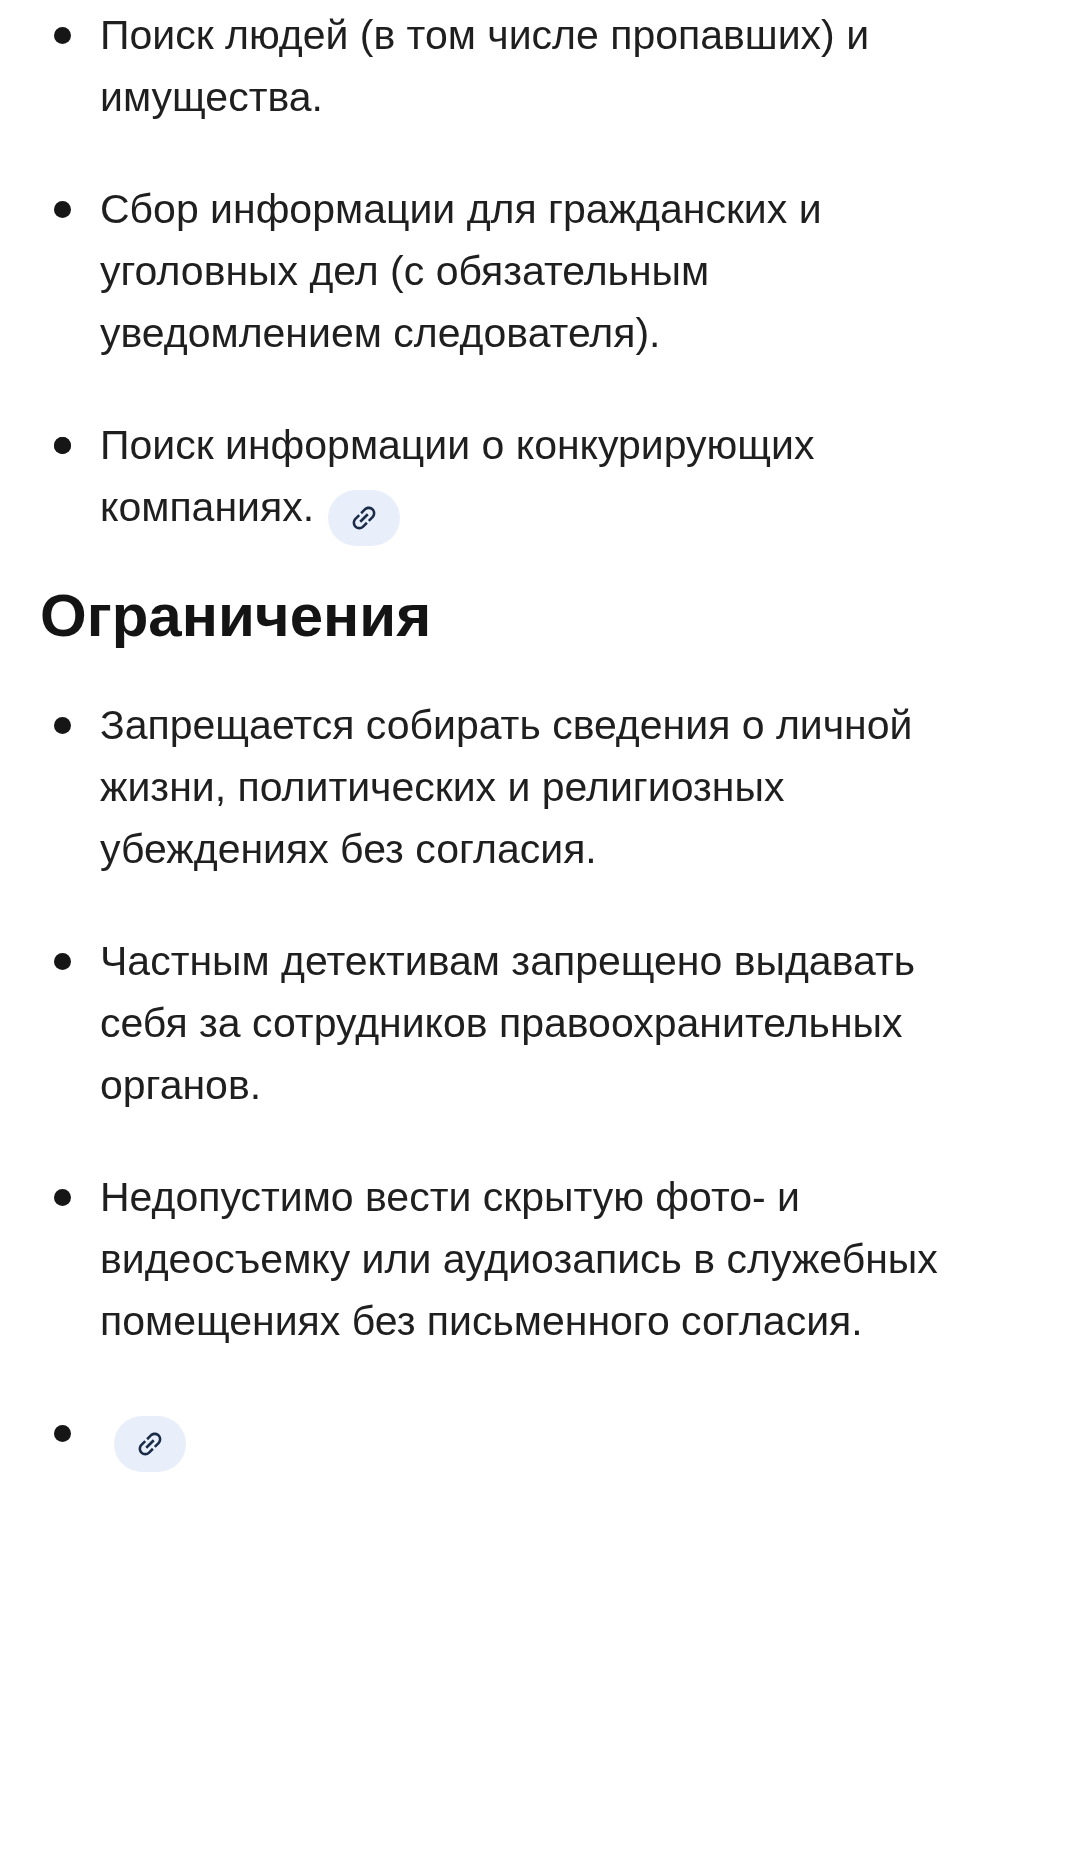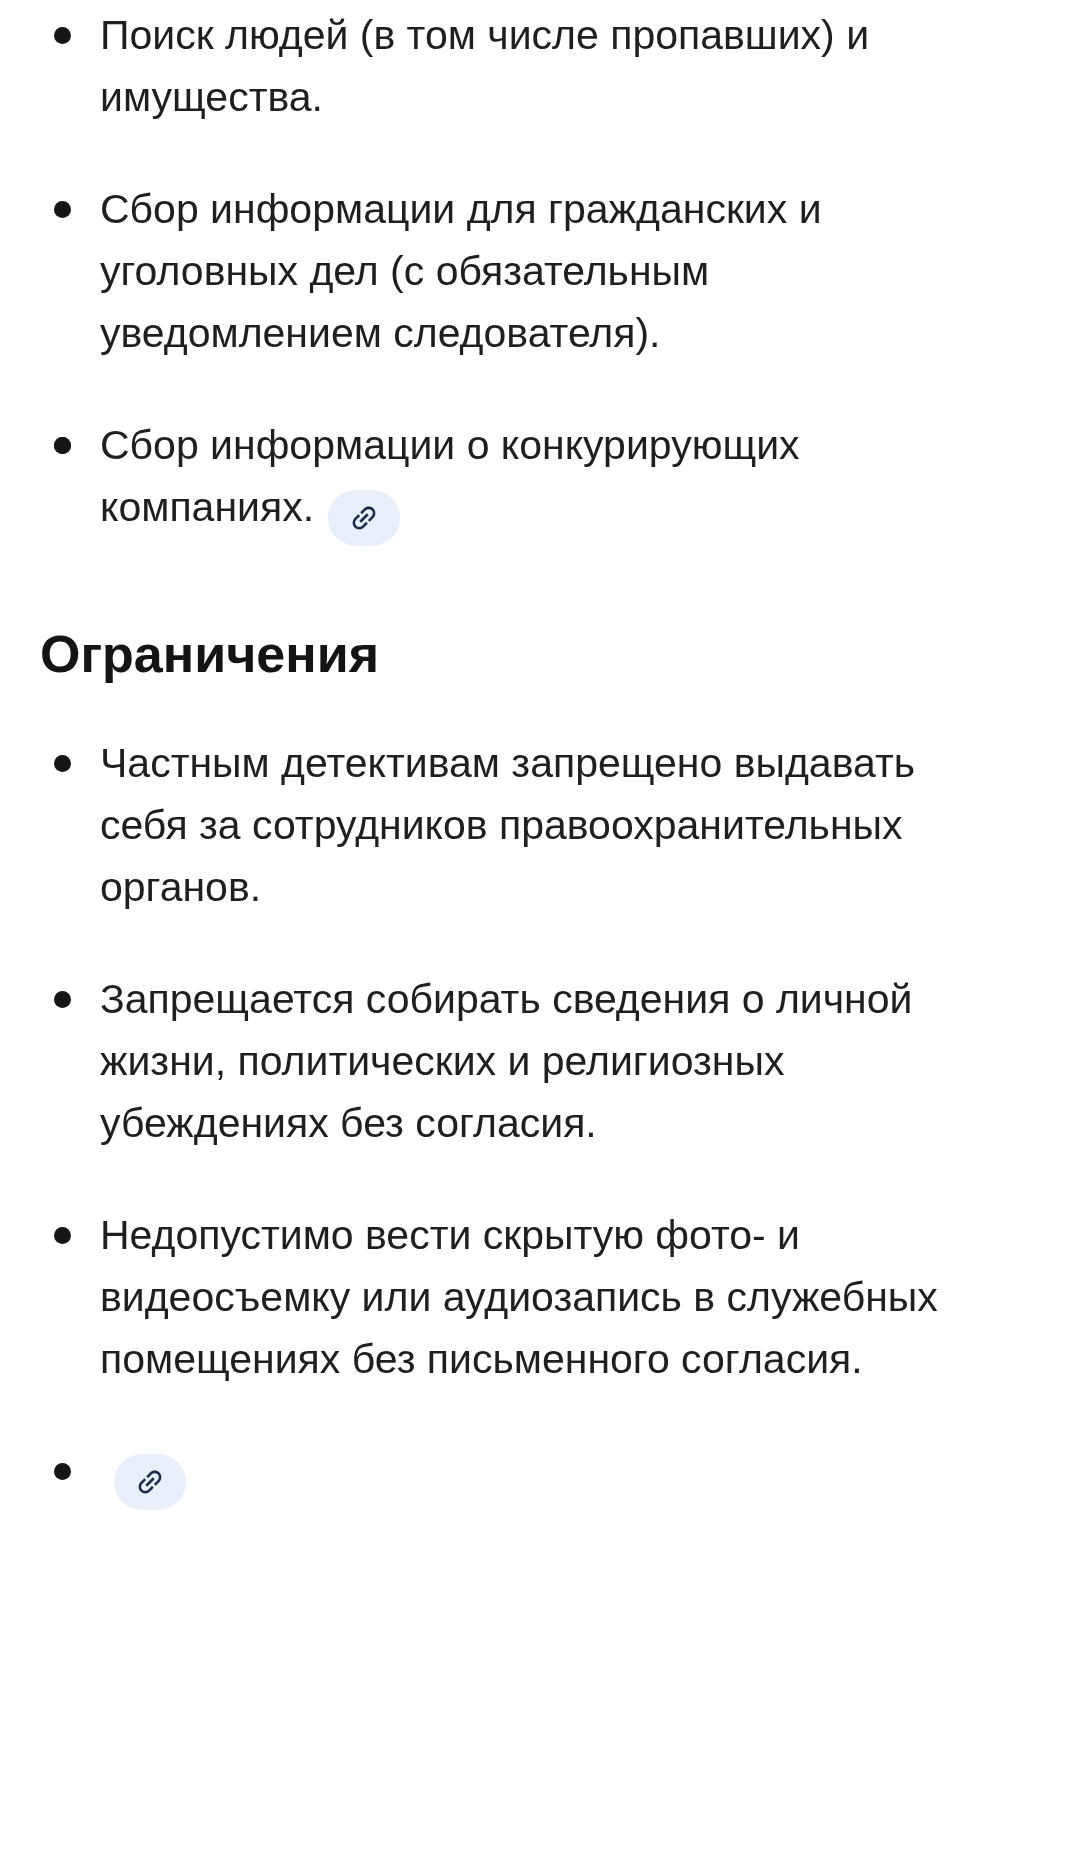--- a/index.html
+++ b/index.html
@@ -41,25 +41,25 @@
     width: 17px;
     height: 17px;
     border-radius: 50%;
     background: #161616;
   }
   .bullet-text {
     white-space: pre-line;
     text-align: center;
   }
   h2.section-heading {
-    font-size: 52px;
+    font-size: 60px;
     line-height: 60px;
     font-weight: 700;
     color: #141414;
-    margin: 78px 0 48px 0;
+    margin: 40px 0 48px 0;
   }
   .link-chip {
     display: inline-flex;
     align-items: center;
     justify-content: center;
     width: 72px;
     height: 56px;
     border-radius: 28px;
     background: #e9eefb;
     margin-left: 14px;
@@ -89,45 +89,45 @@
       <span class="bullet-marker"></span>
       <span class="bullet-text">Сбор информации для гражданских и
 уголовных дел (с обязательным
 уведомлением следователя).</span>
     </li>
     <li>
       <span class="bullet-marker"></span>
     </li>
     <li>
       <span class="bullet-marker"></span>
-      <span class="bullet-text">Сбор информации о конкурирующих
+      <span class="bullet-text">Поиск информации о конкурирующих
 компаниях.</span><button class="link-chip">
         <span style="display:inline-flex;">
           <svg viewBox="0 0 24 24" fill="#1b2c48" xmlns="http://www.w3.org/2000/svg">
             <path d="M3.9 12c0-1.71 1.39-3.1 3.1-3.1h4V7H7c-2.76 0-5 2.24-5 5s2.24 5 5 5h4v-1.9H7c-1.71 0-3.1-1.39-3.1-3.1zM8 13h8v-2H8v2zm9-6h-4v1.9h4c1.71 0 3.1 1.39 3.1 3.1s-1.39 3.1-3.1 3.1h-4V17h4c2.76 0 5-2.24 5-5s-2.24-5-5-5z"></path>
           </svg>
         </span>
       </button>
     </li>
   </ul>
 
   <h2 class="section-heading">Ограничения</h2>
 
   <ul class="bullet-list">
     <li>
       <span class="bullet-marker"></span>
+      <span class="bullet-text">Запрещается собирать сведения о личной
+жизни, политических и религиозных
+убеждениях без согласия.</span>
+    </li>
+    <li>
+      <span class="bullet-marker"></span>
       <span class="bullet-text">Частным детективам запрещено выдавать
 себя за сотрудников правоохранительных
 органов.</span>
-    </li>
-    <li>
-      <span class="bullet-marker"></span>
-      <span class="bullet-text">Запрещается собирать сведения о личной
-жизни, политических и религиозных
-убеждениях без согласия.</span>
     </li>
     <li>
       <span class="bullet-marker"></span>
       <span class="bullet-text">Недопустимо вести скрытую фото- и
 видеосъемку или аудиозапись в служебных
 помещениях без письменного согласия.</span>
     </li>
     <li>
       <span class="bullet-marker"></span>
       <button class="link-chip">

